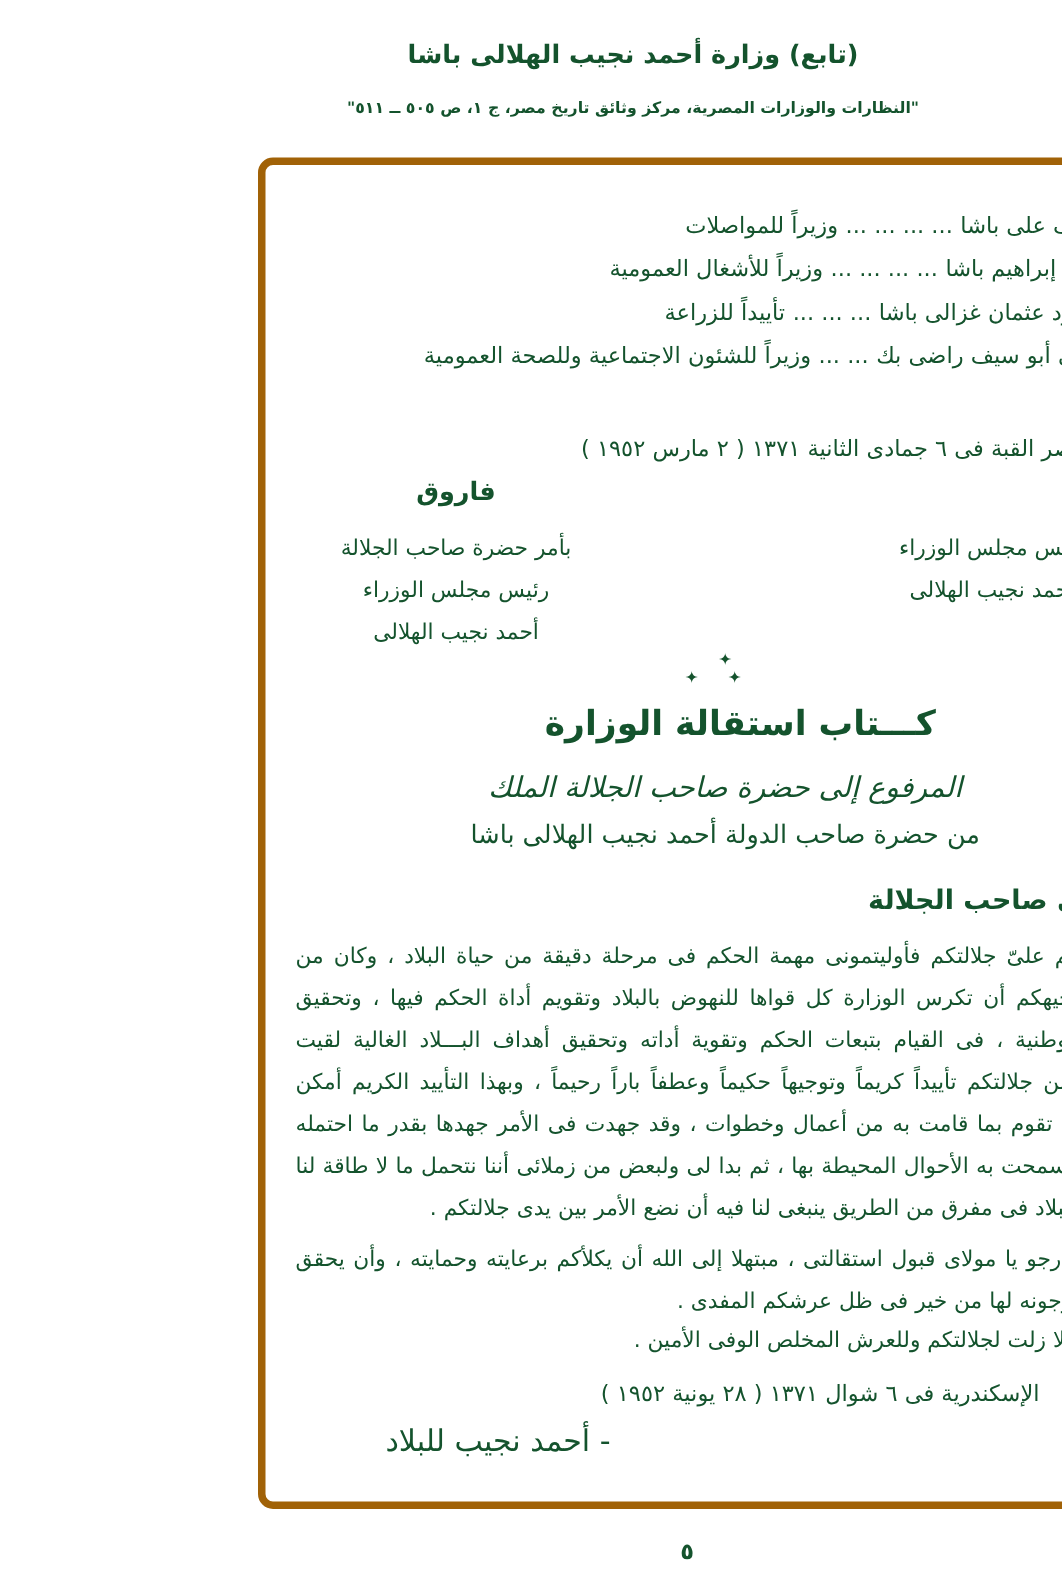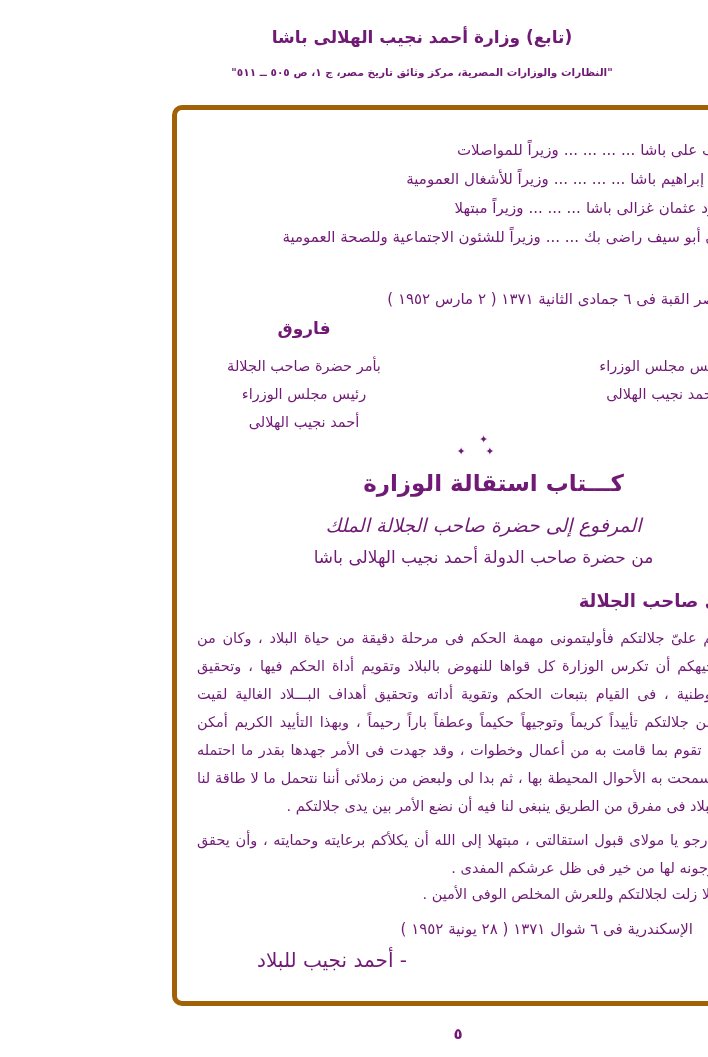--- a/index.html
+++ b/index.html
@@ -1,20 +1,20 @@
 <!DOCTYPE html>
 <html lang="ar" dir="rtl"><head>
 <meta charset="utf-8">
 <style>
   html,body{margin:0;padding:0;background:#ffffff;}
   .page{
     position:relative;
     width:572px;height:1057px;
     background:#ffffff;
-    color:#701a75;
+    color:#14532d;
     font-family:"DejaVu Sans", sans-serif;
     direction:rtl;
     overflow:hidden;
   }
   .doc-title{
     position:absolute;top:27px;left:0;right:0;
     text-align:center;
     font-size:17px;font-weight:bold;
     letter-spacing:0;
   }
@@ -112,21 +112,21 @@
   <div class="doc-box">
 
     <div class="ministers">
       <div class="m-row">
         <span>طراف على باشا</span><span class="dots">... ... ... ...</span><span>وزيراً للمواصلات</span>
       </div>
       <div class="m-row">
         <span>نجيب إبراهيم باشا</span><span class="dots">... ... ... ...</span><span>وزيراً للأشغال العمومية</span>
       </div>
       <div class="m-row">
-        <span>محمود عثمان غزالى باشا</span><span class="dots">... ... ...</span><span>وزيراً مبتهلا</span>
+        <span>محمود عثمان غزالى باشا</span><span class="dots">... ... ...</span><span>تأييداً للزراعة</span>
       </div>
       <div class="m-row">
         <span>راضى أبو سيف راضى بك</span><span class="dots">... ...</span><span>وزيراً للشئون الاجتماعية وللصحة العمومية</span>
       </div>
     </div>
 
     <div class="issued-line">صدر بقصر القبة فى ٦ جمادى الثانية ١٣٧١ ( ٢ مارس ١٩٥٢ )</div>
 
     <div class="royal-sig">فاروق</div>
 

